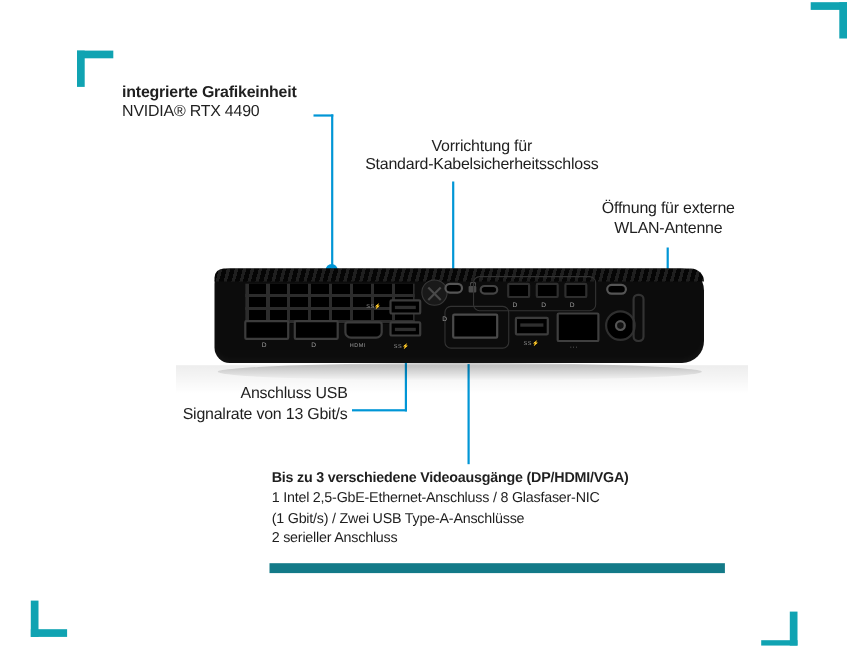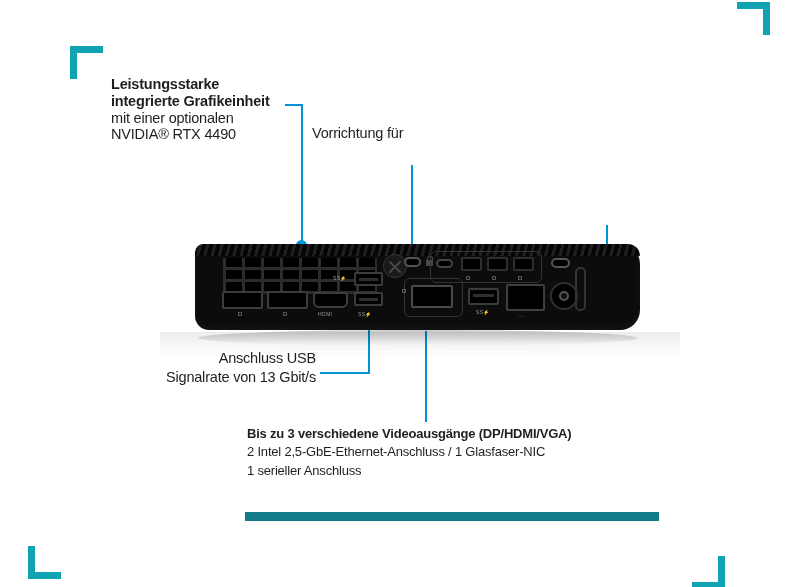--- a/index.html
+++ b/index.html
@@ -59,40 +59,44 @@
 <div id="canvas">
 
   <div class="abs" style="left:108px;top:76px;width:570px;height:434px;background:#ffffff;"></div>
 
   <div class="corner" id="c-tl" style="left:70px;top:46px;"></div>
   <div class="corner" id="c-tr" style="left:737px;top:2px;"></div>
   <div class="corner" id="c-bl" style="left:28px;top:546px;"></div>
   <div class="corner" id="c-br" style="left:692px;top:556px;"></div>
 
   <div class="ann" style="left:111px;top:76px;">
-    <div class="b">Leistungsstarke</div>
     <div class="b">integrierte Grafikeinheit</div>
-    <div>mit einer optionalen</div>
     <div>NVIDIA® RTX 4490</div>
   </div>
 
-  <div class="ann" style="left:312px;top:125px;width:252px;line-height:17px;">
+  <div class="ann" style="left:312px;top:125px;width:252px;text-align:center;line-height:17px;">
     <div>Vorrichtung für</div>
+    <div>Standard-Kabelsicherheitsschloss</div>
   </div>
 
+  <div class="ann" style="left:535px;top:182px;width:145px;text-align:center;line-height:17.5px;">
+    <div>Öffnung für externe</div>
+    <div>WLAN-Antenne</div>
+  </div>
 
   <div class="ann" style="left:128px;top:349px;width:188px;text-align:right;line-height:19px;">
     <div>Anschluss USB</div>
     <div>Signalrate von 13 Gbit/s</div>
   </div>
 
   <div class="ann" id="ann-io" style="left:247px;top:425px;">
     <div class="b">Bis zu 3 verschiedene Videoausgänge (DP/HDMI/VGA)</div>
-    <div>2 Intel 2,5-GbE-Ethernet-Anschluss / 1 Glasfaser-NIC</div>
-    <div>1 serieller Anschluss</div>
+    <div>1 Intel 2,5-GbE-Ethernet-Anschluss / 8 Glasfaser-NIC</div>
+    <div>(1 Gbit/s) / Zwei USB Type-A-Anschlüsse</div>
+    <div>2 serieller Anschluss</div>
   </div>
 
   <div class="hl" style="left:285px;top:104px;width:18px;"></div>
   <div class="vl" style="left:301px;top:104px;height:140px;"></div>
   <div class="dot" style="left:296px;top:240px;"></div>
 
   <div class="vl" style="left:411px;top:165px;height:92px;"></div>
 
   <div class="vl" style="left:606px;top:225px;height:40px;"></div>
   <div class="hl" style="left:572px;top:263px;width:36px;"></div>

